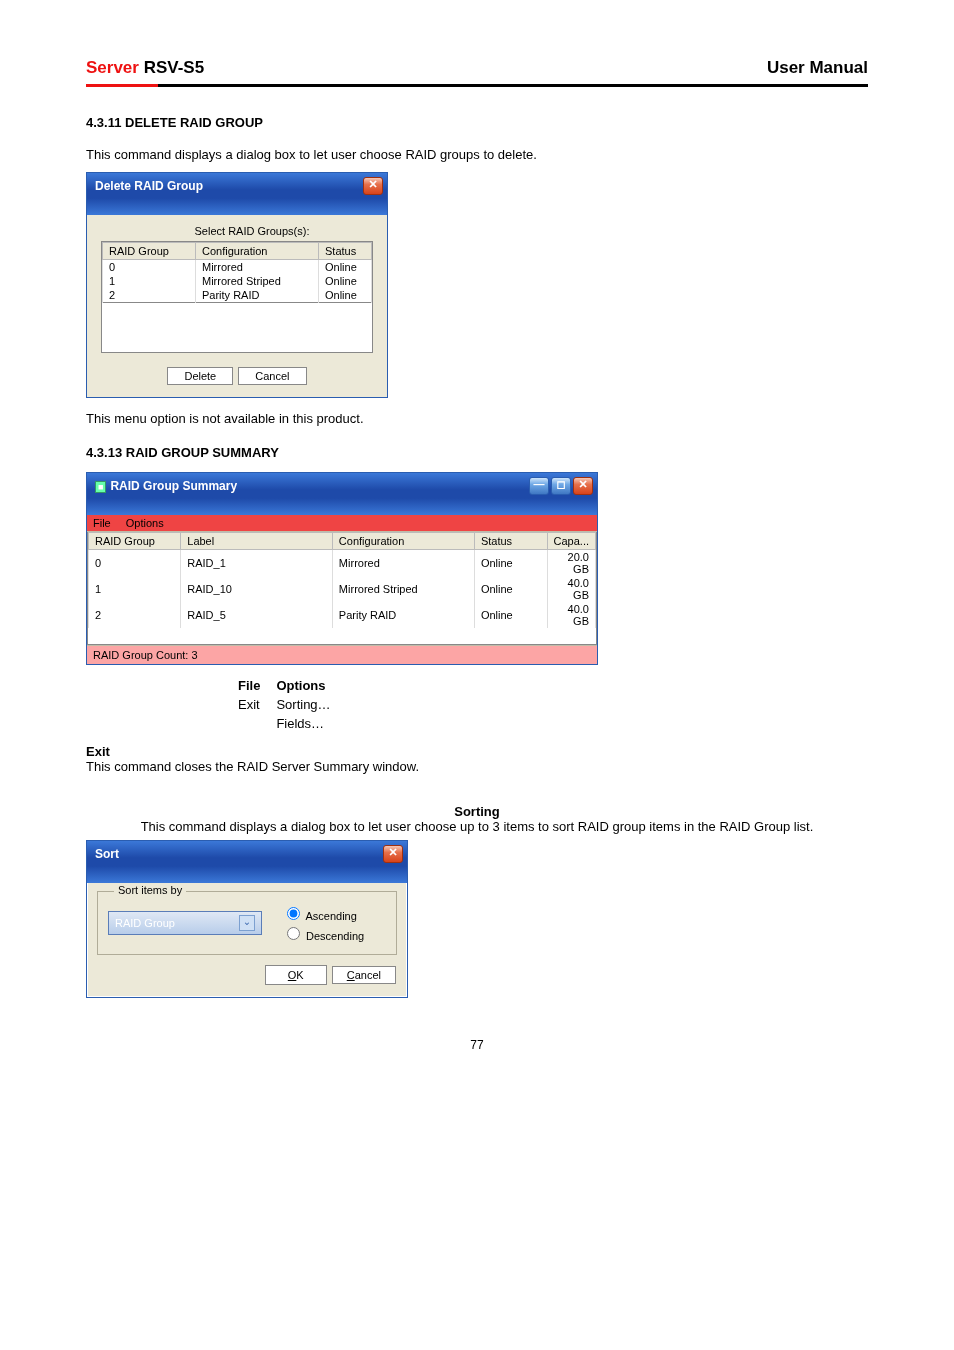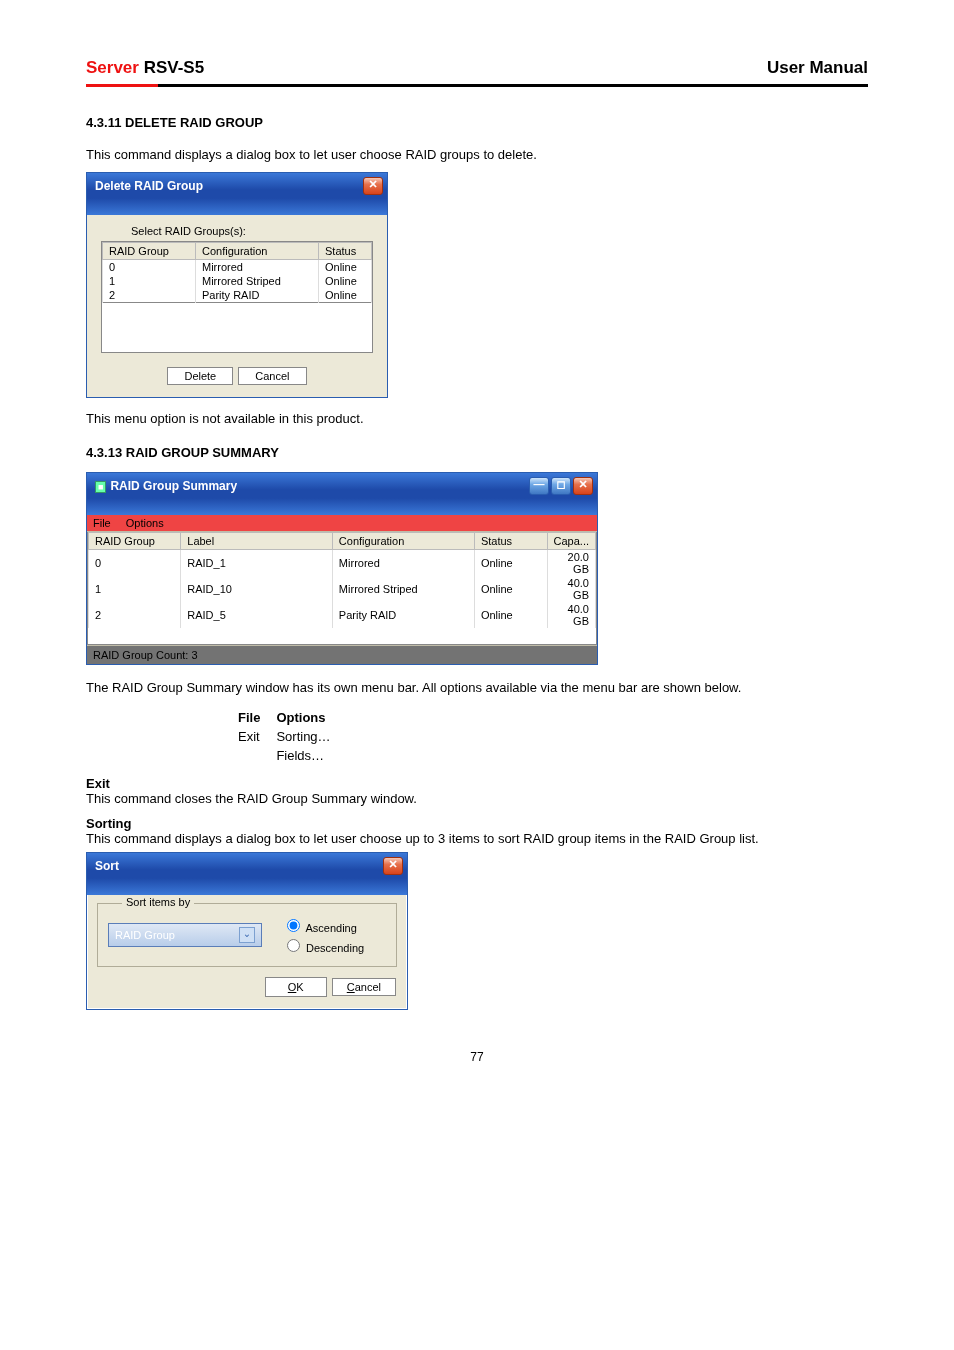--- a/index.html
+++ b/index.html
@@ -126,21 +126,21 @@
   }
   .dlg-btn {
     background: #ffffff;
     border: 1px solid #888;
     padding: 2px 16px;
     font-size: 11px;
     margin: 0 1px;
   }
   .statusbar {
     border-top: 1px solid #c0bca8;
-    background: #737373;
+    background: #fca5a5;
     padding: 3px 6px;
     font-size: 11px;
   }
   .menu-opts-table {
     margin: 10px 0 10px 150px;
     font-size: 13px;
   }
   .menu-opts-table td {
     padding: 1px 14px 1px 0;
     vertical-align: top;
@@ -150,21 +150,21 @@
   .sort-win { width: 320px; }
   .sort-body { padding: 8px 10px 12px 10px; }
   .groupbox {
     border: 1px solid #b0ac98;
     padding: 10px 10px 10px 10px;
     position: relative;
     margin-bottom: 10px;
   }
   .groupbox > .gb-legend {
     position: absolute;
-    top: -8px; left: 24px;
+    top: -8px; left: 16px;
     background: #ece9d8;
     padding: 0 4px;
     font-size: 11px;
   }
   .sort-row { display: flex; align-items: center; }
   .combo {
     background: linear-gradient(#dfe8f5, #b8cdea);
     border: 1px solid #5a7db8;
     color: #fff;
     width: 140px;
@@ -212,21 +212,21 @@
   <p class="body">This command displays a dialog box to let user choose RAID groups to delete.</p>
 
   <div class="win" style="width:300px;">
     <div class="titlebar">
       <span class="title-text">Delete RAID Group</span>
       <div class="title-icons">
         <div class="title-btn">✕</div>
       </div>
     </div>
     <div class="win-body">
-      <div style="margin:0 0 4px 30px;font-size:11px;">Select RAID Groups(s):</div>
+      <div style="margin:0 0 4px 30px;font-size:11px;text-align:center;">Select RAID Groups(s):</div>
       <div class="list-table-wrap" style="height:110px;">
         <table class="list-table">
           <tbody>
               <tr>
             <th style="width:80px;">RAID Group</th>
             <th style="width:110px;">Configuration</th>
             <th>Status</th>
           </tr>
           <tr>
                 <td>0</td>
@@ -305,45 +305,44 @@
             </tr>
         <tr>
               <td colspan="5" style="height:14px;border:none;"></td>
             </tr>
       </tbody>
         </table>
     </div>
     <div class="statusbar">RAID Group Count: 3</div>
   </div>
 
-  <p class="body" style="margin-top:14px;">The RAID Group Summary window has its own menu bar. All options available via the menu bar are shown below.</p>
 
   <table class="menu-opts-table">
     <tbody>
         <tr>
       <td class="hdr-cell">File</td>
       <td class="hdr-cell">Options</td>
     </tr>
     <tr>
       <td>Exit</td>
       <td>Sorting…</td>
     </tr>
     <tr>
       <td></td>
       <td>Fields…</td>
     </tr>
   </tbody>
     </table>
 
   <div style="margin-top:6px;">
     <span class="label-bold">Exit</span><br>
-    <span>This command closes the RAID Group Summary window.</span>
-  </div>
-
-  <div style="margin-top:10px;">
+    <span>This command closes the RAID Server Summary window.</span>
+  </div>
+
+  <div style="margin-top:30px;text-align:center;">
     <span class="label-bold">Sorting</span><br>
     <span>This command displays a dialog box to let user choose up to 3 items to sort RAID group items in the RAID Group list.</span>
   </div>
 
   <div class="win sort-win">
     <div class="titlebar">
       <span class="title-text">Sort</span>
       <div class="title-icons">
         <div class="title-btn">✕</div>
       </div>

